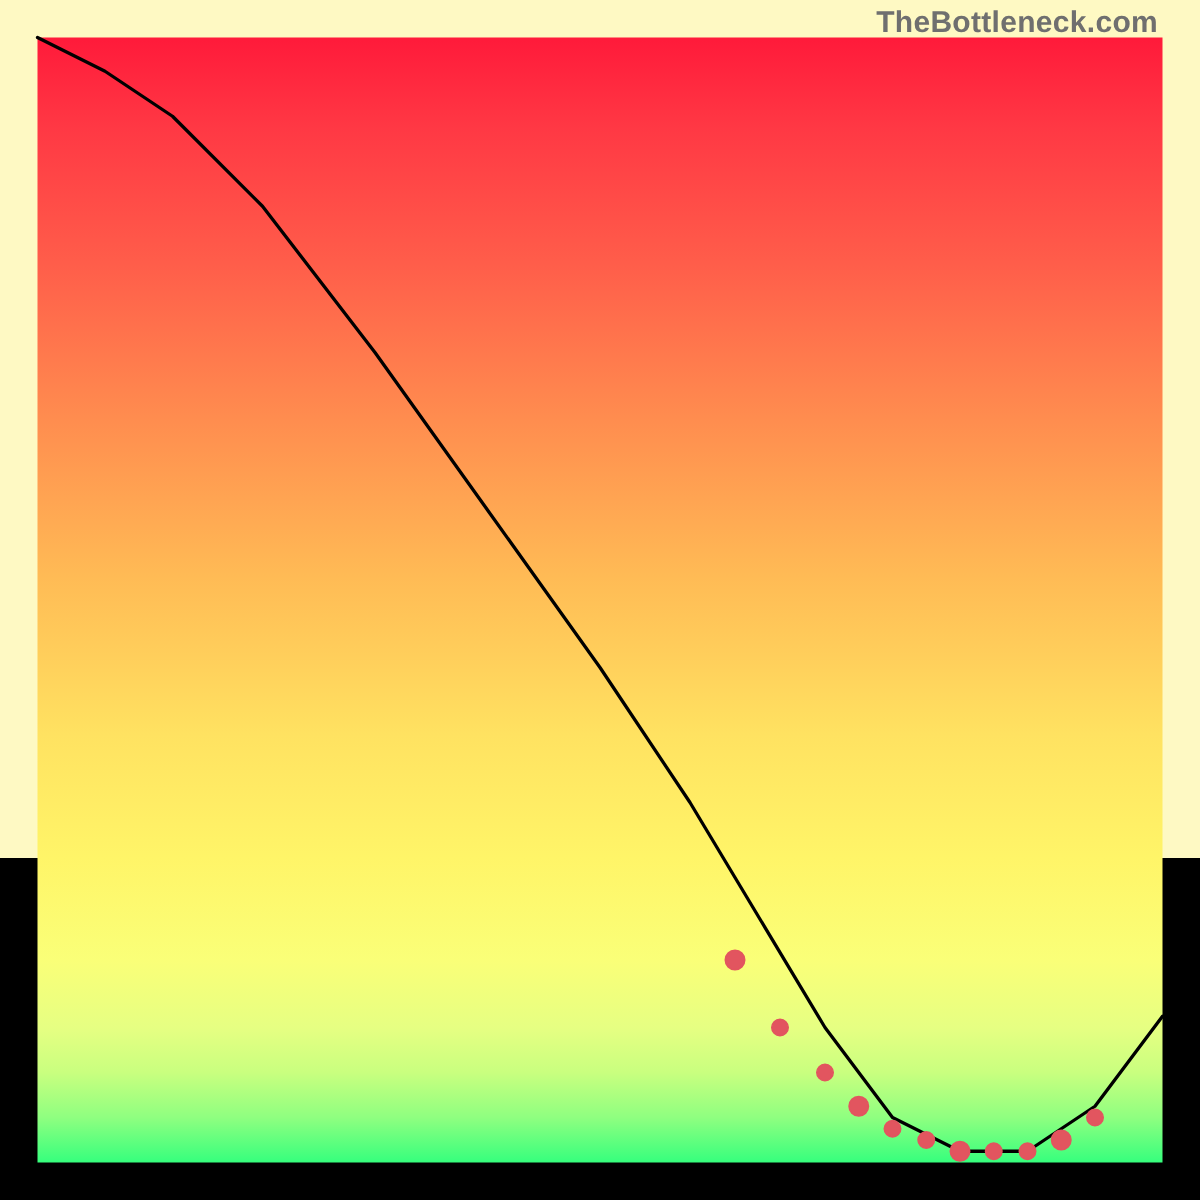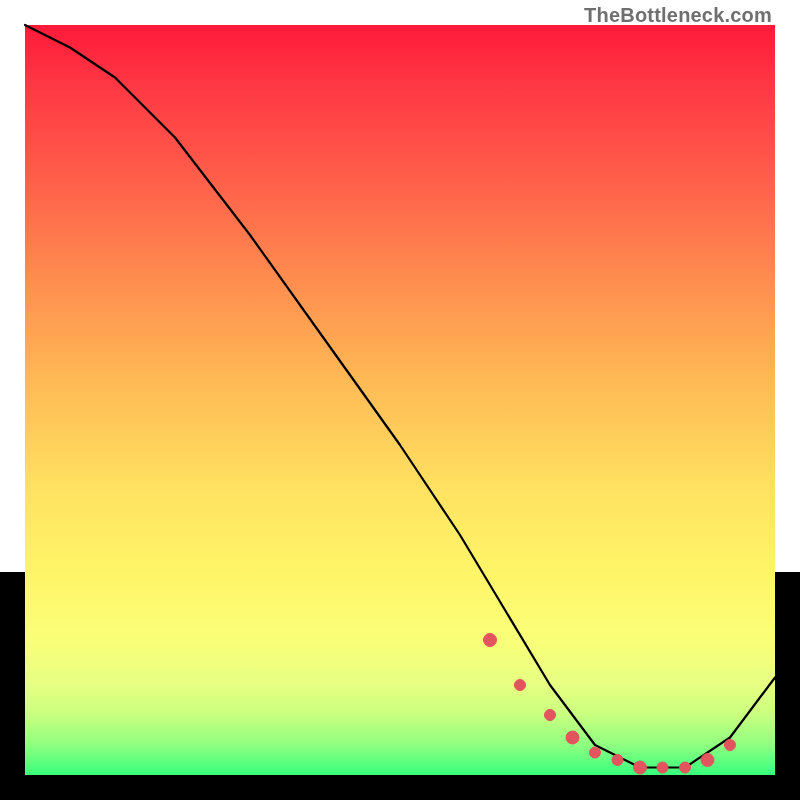--- a/index.html
+++ b/index.html
@@ -8,21 +8,21 @@
     width: 800px;
     height: 800px;
     background: #000;
     overflow: hidden;
     font-family: Arial, Helvetica, sans-serif;
   }
   .stage {
     position: relative;
     width: 800px;
     height: 572px;
-    background: #ffffff;
+    background: #fef9c3;
   }
   .plot {
     position: absolute;
     left: 25px;
     top: 25px;
     width: 750px;
     height: 750px;
     
     background: linear-gradient(
       to bottom,

